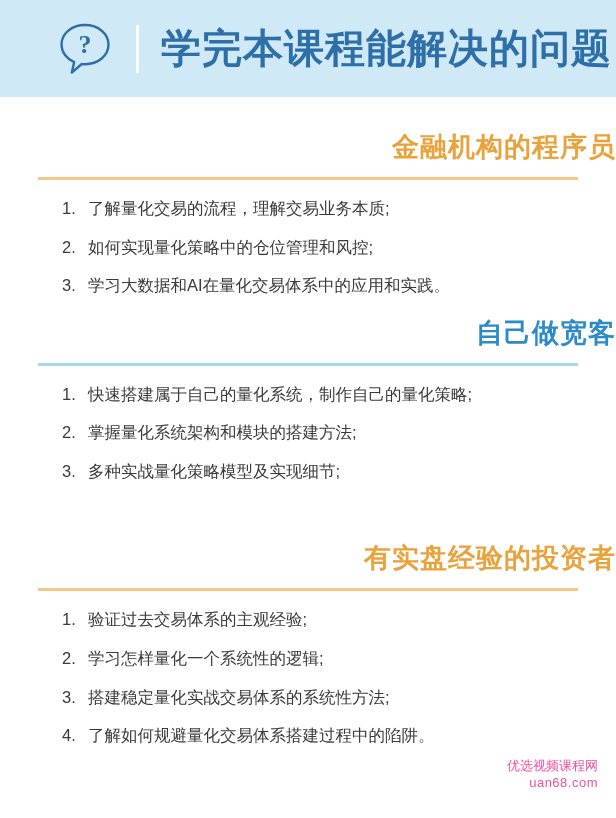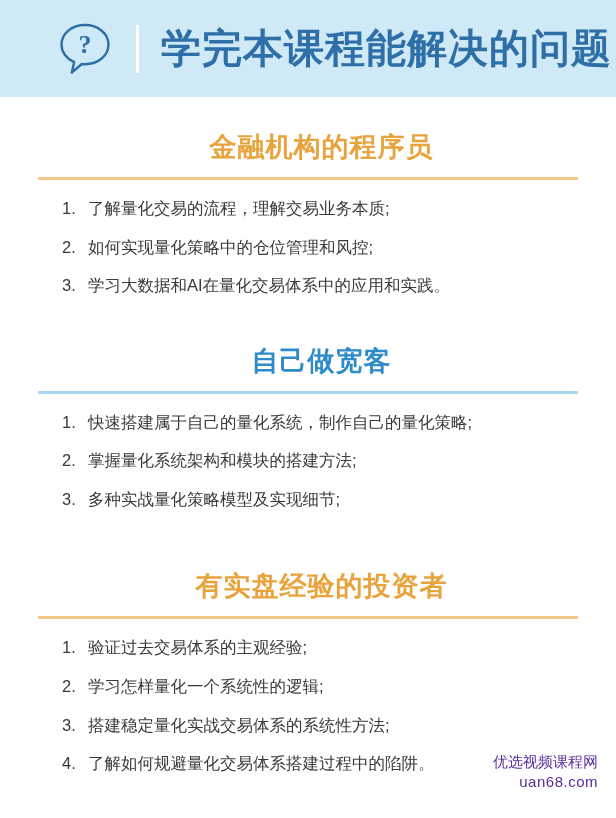--- a/index.html
+++ b/index.html
@@ -52,21 +52,21 @@
   }
 
   
   .content {
     padding: 0 0 0 0;
   }
   .section {
     margin: 0;
   }
   .section-title {
-    text-align: center;
+    text-align: right;
     font-size: 27px;
     font-weight: bold;
     letter-spacing: 1px;
     padding-left: 27px;
   }
   .title-orange { color: #e8a33d; }
   .title-blue   { color: #2e8bc9; }
 
   .rule {
     height: 3px;
@@ -94,31 +94,31 @@
   ol.items li::before {
     content: counter(li) ".";
     position: absolute;
     left: 0;
     top: 0;
     color: #3a3a3a;
     font-size: 16.5px;
   }
 
   .sec1 { margin-top: 32px; }
-  .sec2 { margin-top: 44px; }
+  .sec2 { margin-top: 16px; }
   .sec3 { margin-top: 56px; }
 
   
   .watermark {
     position: absolute;
     right: 18px;
     bottom: 26px;
     text-align: right;
-    color: #4c1d95;
-    font-size: 15px;
+    color: #ec4899;
+    font-size: 13px;
     line-height: 1.35;
     opacity: 0.95;
     pointer-events: none;
   }
   .watermark .wm2 { letter-spacing: 0.5px; }
 </style>
 </head>
 <body>
 
 <div class="header">

